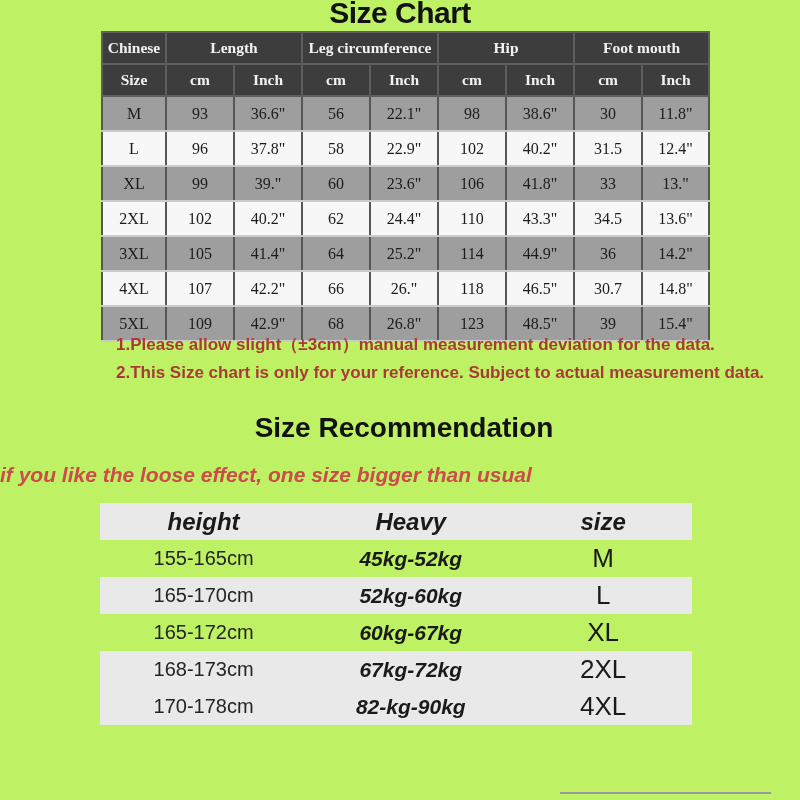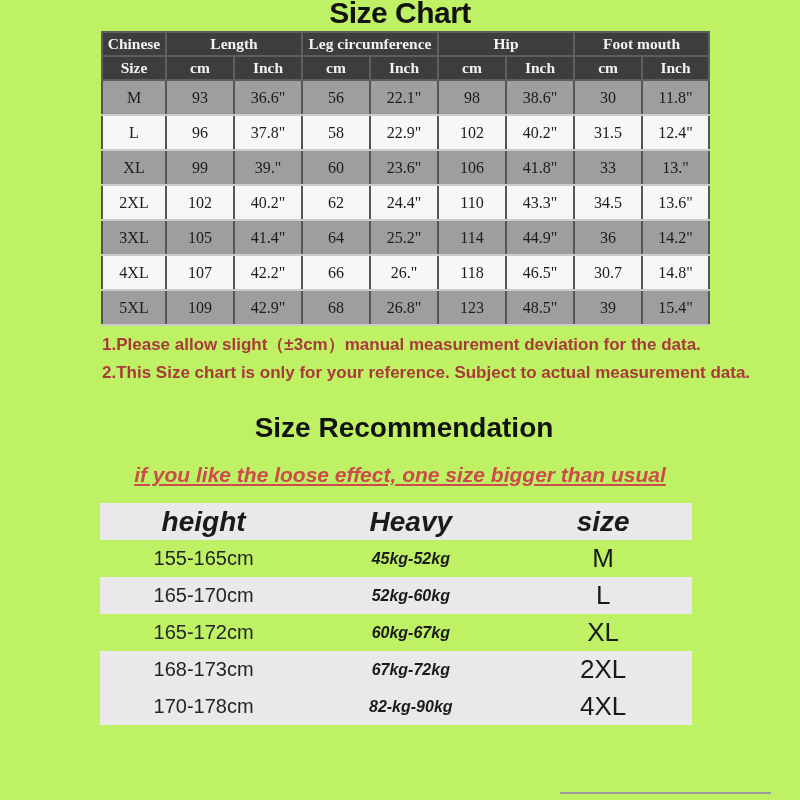--- a/index.html
+++ b/index.html
@@ -35,21 +35,21 @@
     font-family: "Liberation Serif", serif;
     color: #1c1c1c;
     border: 2px solid #4a4a4a;
   }
   table.size-chart th, table.size-chart td {
     padding: 0;
     text-align: center;
     overflow: hidden;
     white-space: nowrap;
   }
-  table.size-chart thead tr { height: 24px; border-radius: 12px; }
+  table.size-chart thead tr { height: 32px; border-radius: 12px; }
   table.size-chart tbody tr { height: 35px; }
   table.size-chart thead th {
     background: #3d3d3d;
     color: #f2f2f2;
     font-weight: bold;
     font-size: 15.5px;
     border: 2px solid #5e5e5e;
   }
   table.size-chart tbody td {
     font-size: 16px;
@@ -57,21 +57,21 @@
     border-right: 2px solid #565656;
     border-top: 2px solid #cbcbcb;
     border-bottom: 2px solid #cbcbcb;
   }
   table.size-chart tr.gray td { background: #9e9e9e; }
   table.size-chart tr.white td { background: #f7f7f7; }
 
   
   .notes {
     position: absolute;
-    top: 334px; left: 102px;
+    top: 334px; left: 116px;
     width: 660px;
   }
   .notes p {
     margin: 0 0 7px 0;
     font-size: 17px;
     font-weight: bold;
     color: #a93a3a;
     line-height: 21px;
   }
 
@@ -84,50 +84,48 @@
     text-align: center;
     font-size: 28px;
     font-weight: bold;
     color: #121212;
   }
   .rec-tip {
     position: absolute;
     top: 463px; left: 0;
     width: 100%;
     margin: 0;
-    text-align: center;
     font-size: 21px;
     font-weight: bold;
     font-style: italic;
     color: #cc4b4b;
-    text-decoration: underline;
   }
 
   table.rec {
     position: absolute;
     top: 503px; left: 100px;
     width: 592px;
     border-collapse: collapse;
     table-layout: fixed;
     color: #1a1a1a;
   }
   table.rec th, table.rec td {
     padding: 0;
     text-align: center;
     white-space: nowrap;
   }
   table.rec tr { height: 37px; }
   table.rec tr.band { background: #e9e9e9; }
   table.rec thead th {
-    font-size: 28px;
+    font-size: 24px;
     font-weight: bold;
     font-style: italic;
   }
   table.rec td.h { font-size: 20px; color: #242424; }
-  table.rec td.w { font-size: 16px; font-weight: bold; font-style: italic; }
+  table.rec td.w { font-size: 21px; font-weight: bold; font-style: italic; }
   table.rec td.s { font-size: 26px; }
 
   .bottom-line {
     position: absolute;
     left: 560px; top: 792px;
     width: 211px; height: 2px;
     background: #9a9a9a;
   }
 </style>
 </head>

